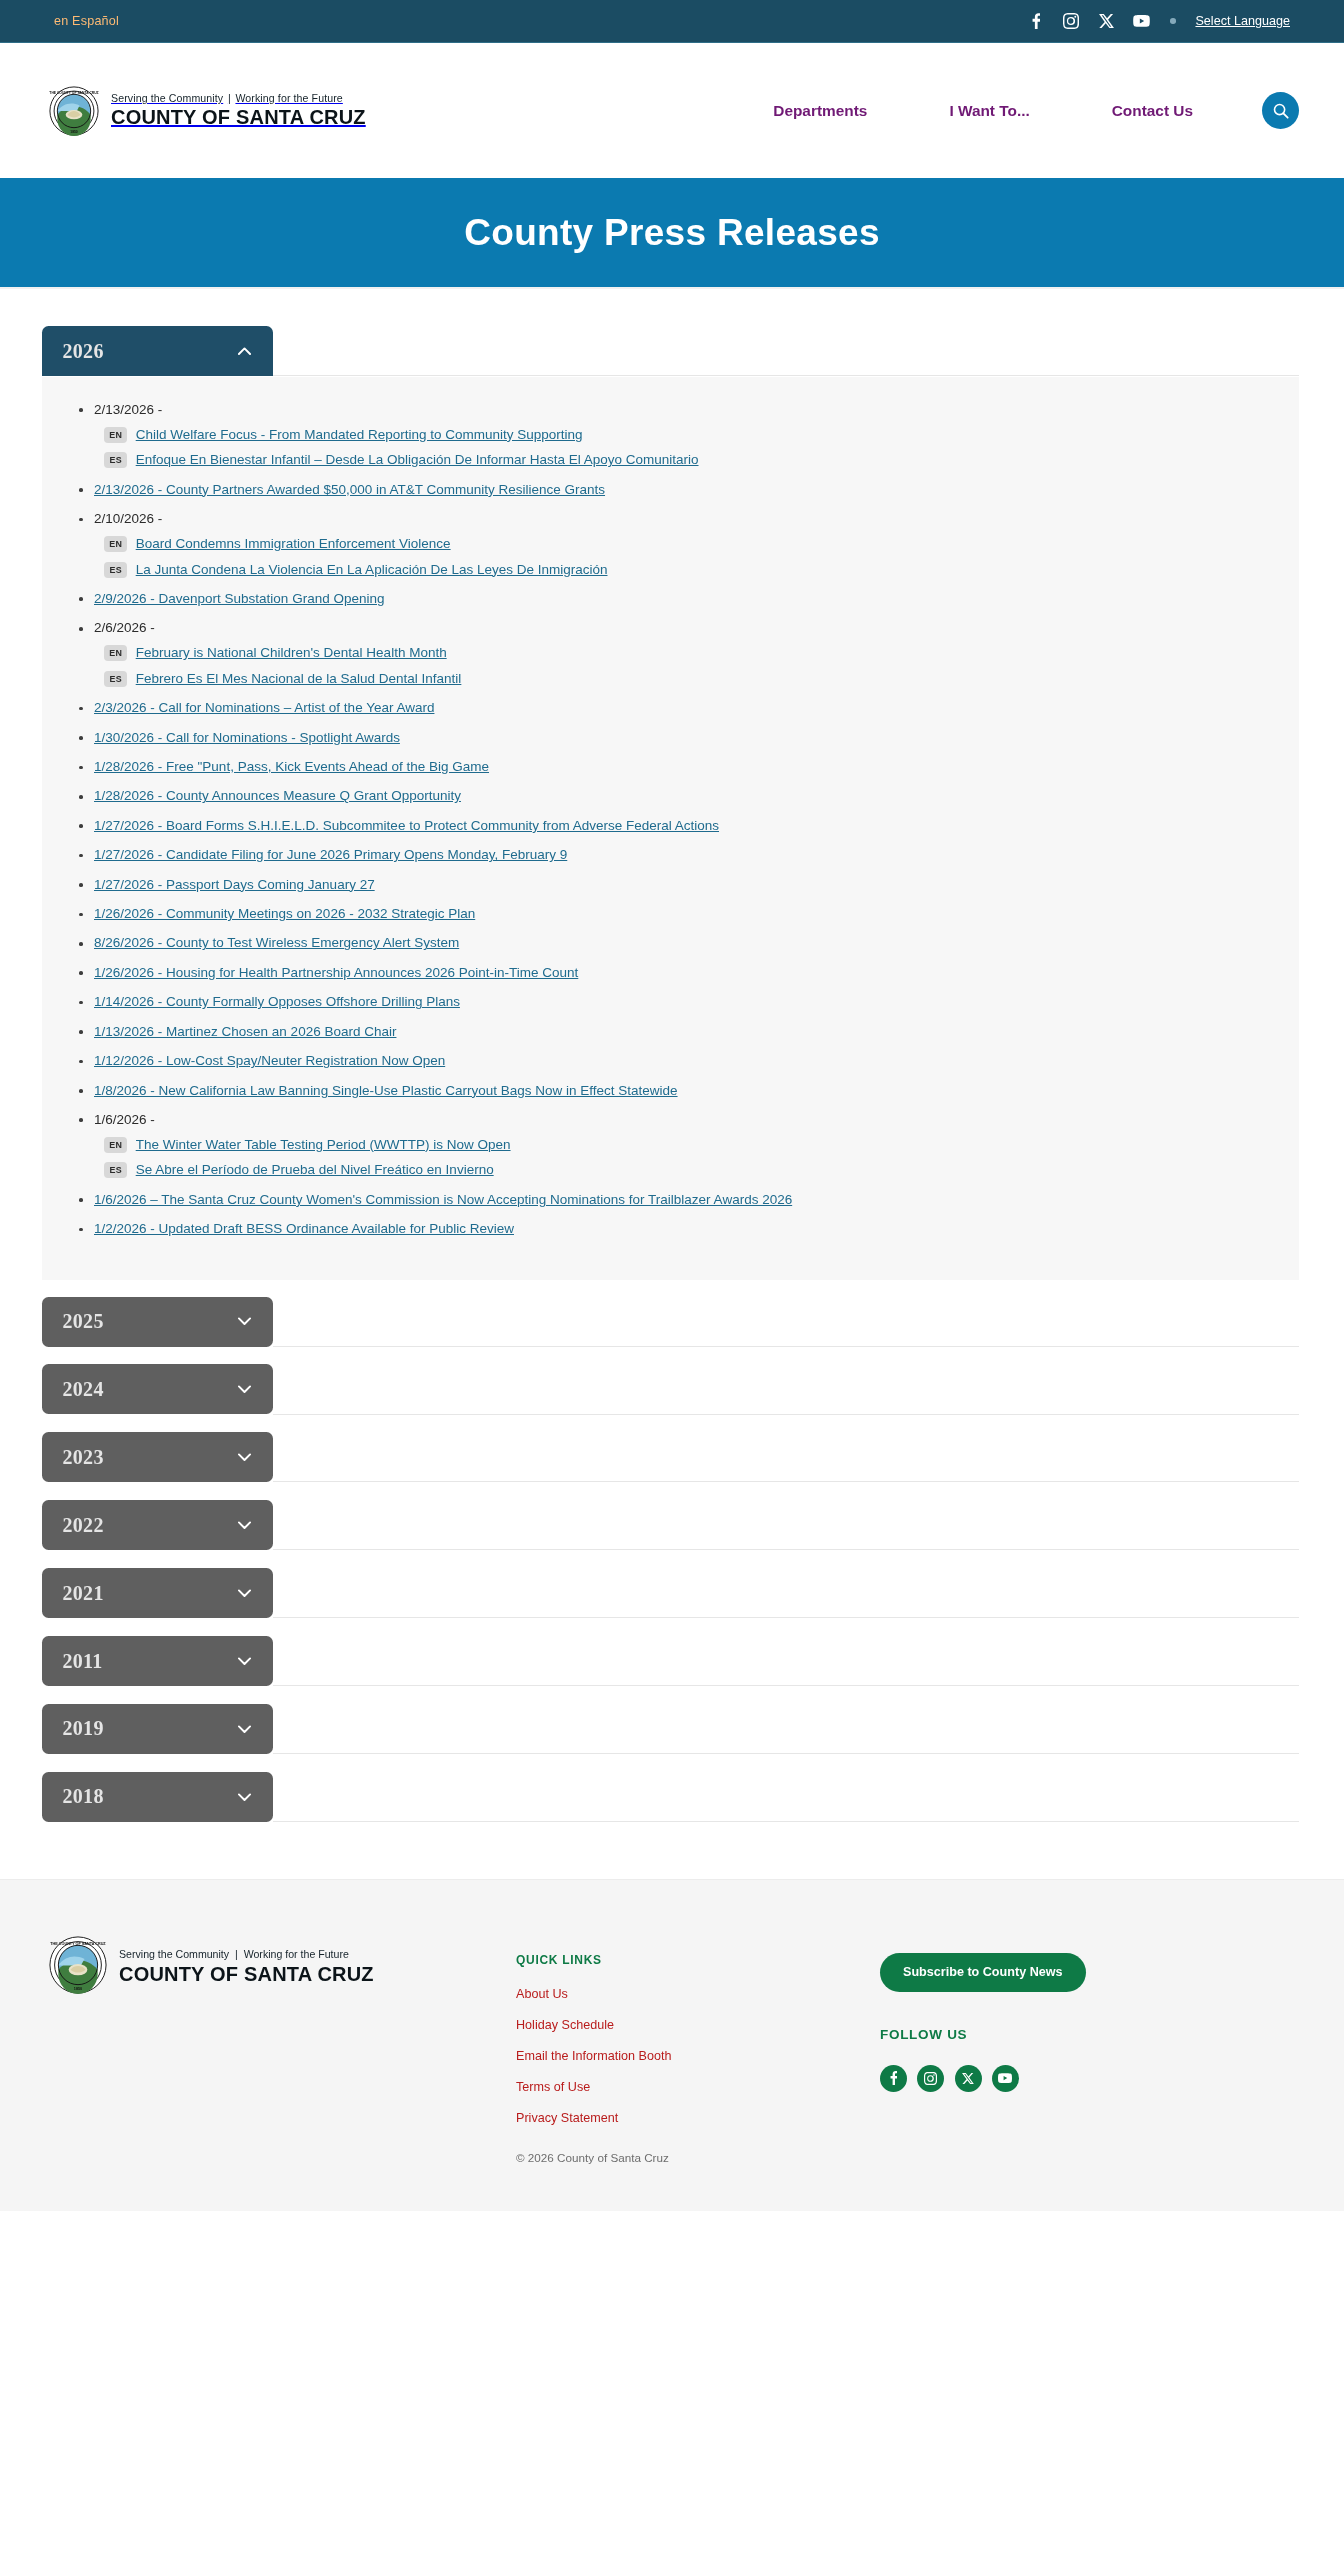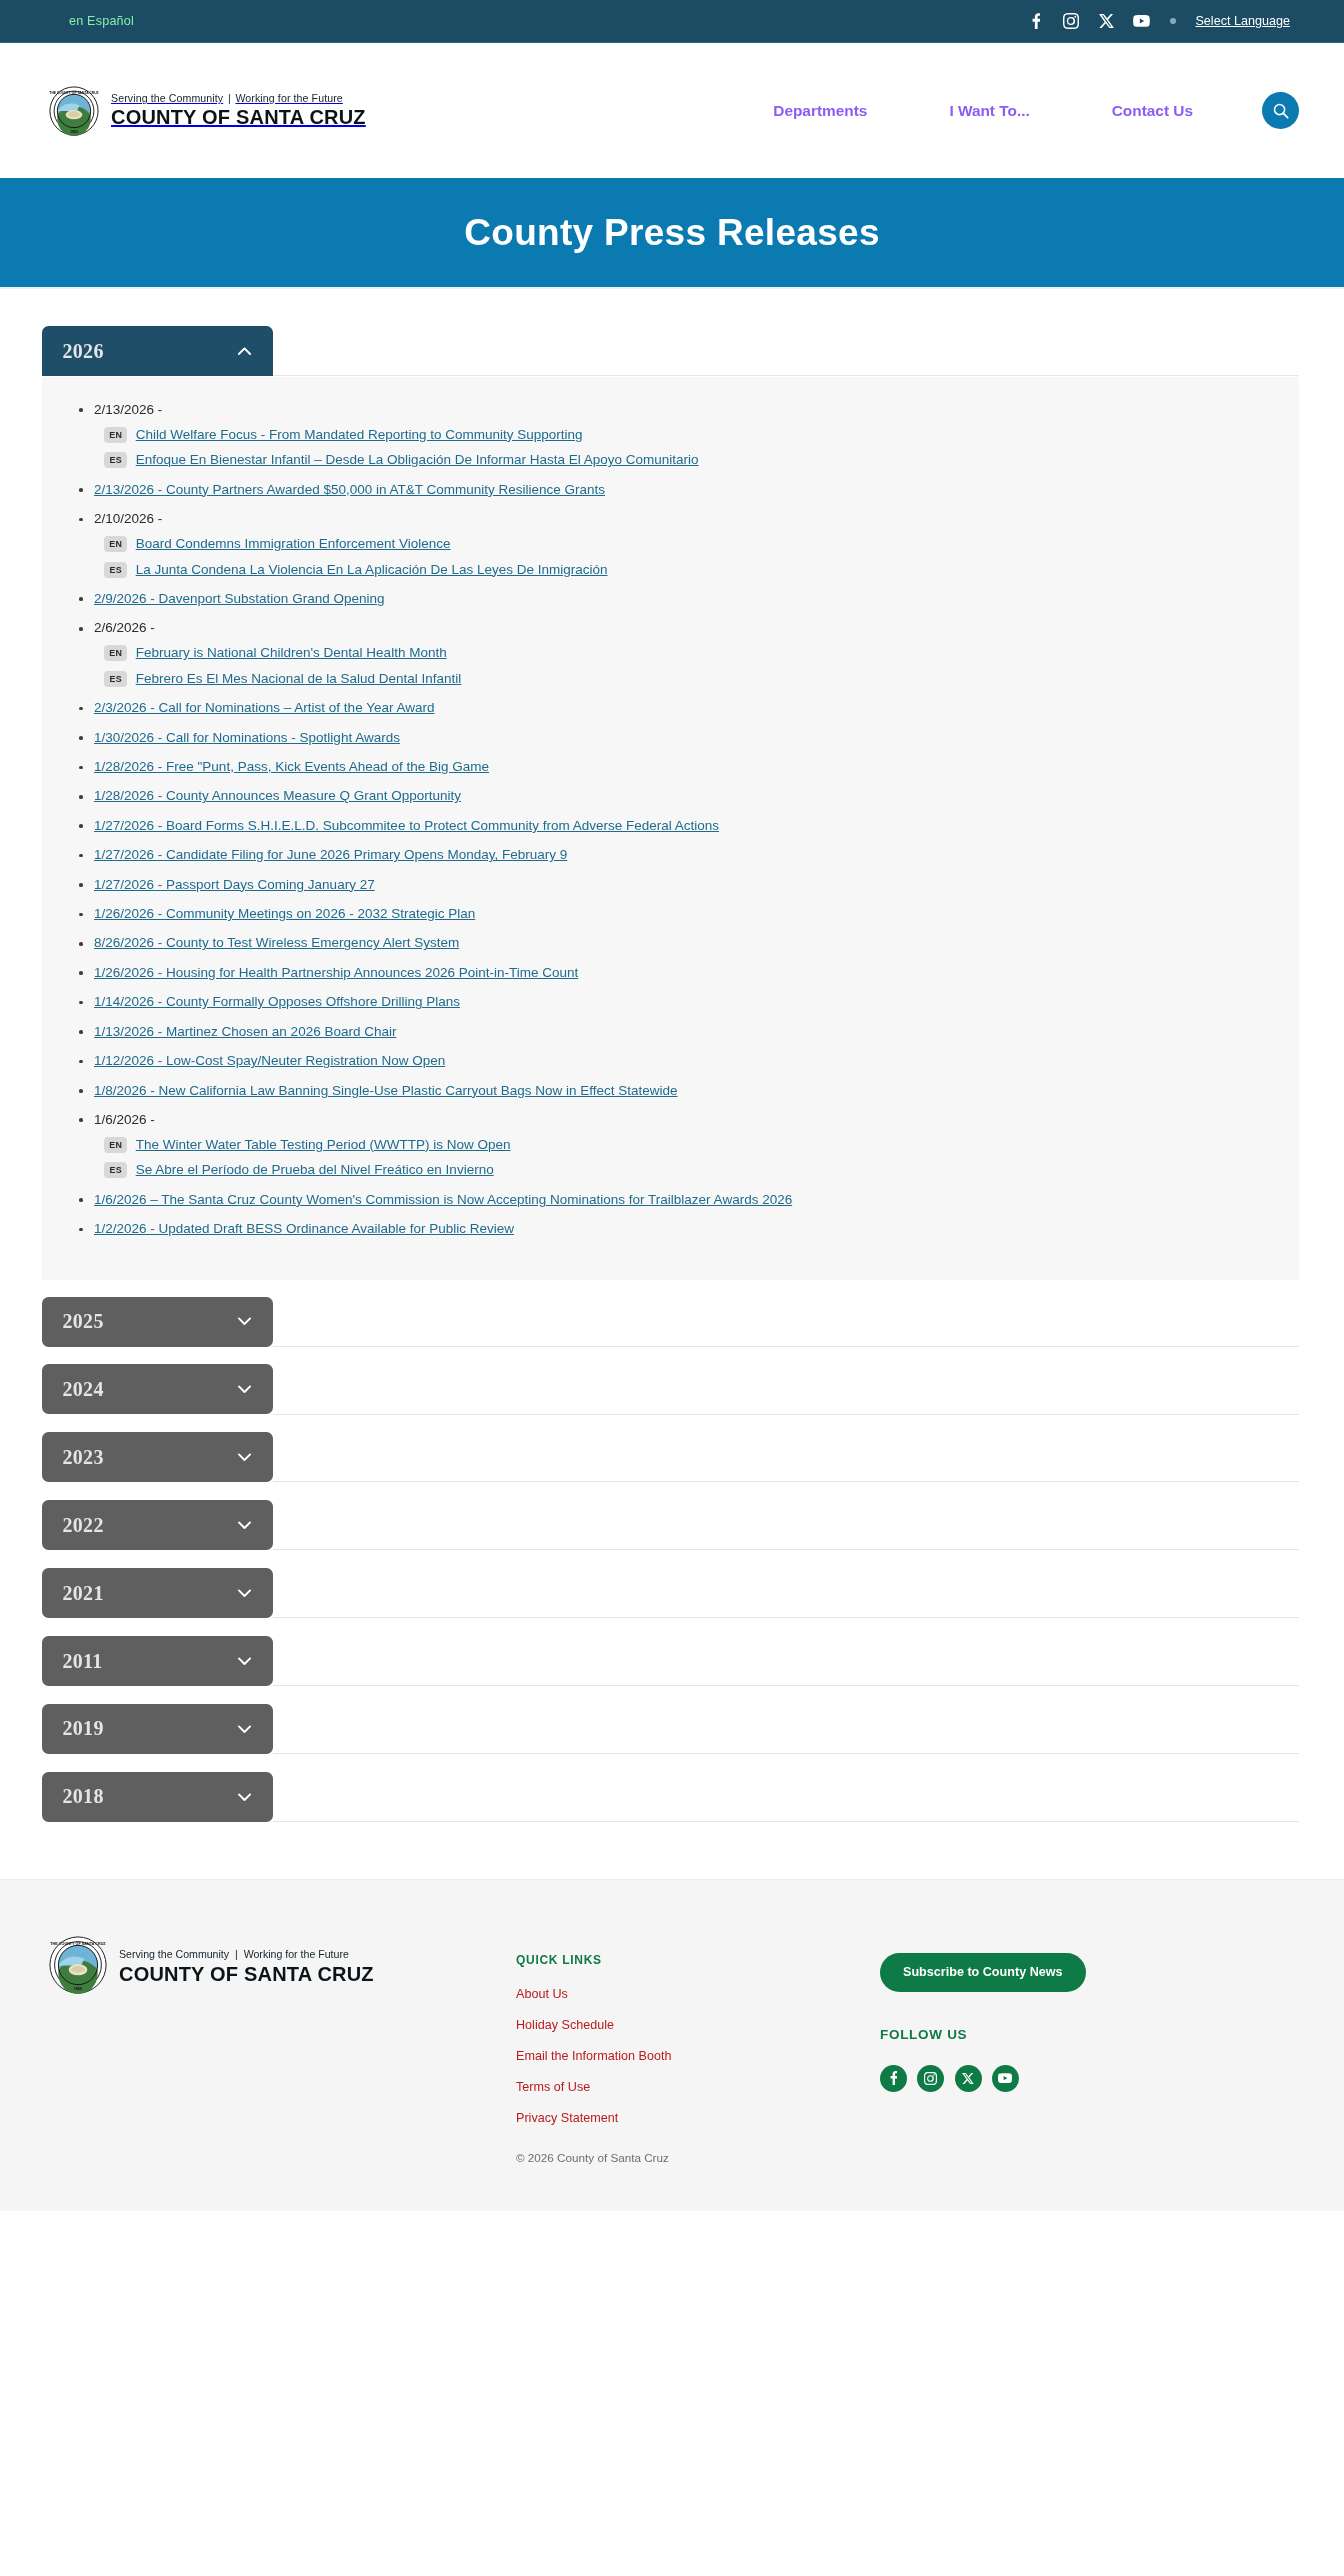--- a/index.html
+++ b/index.html
@@ -14,21 +14,21 @@
   .topbar {
     height: 43px;
     background: #1b4c63;
     border-bottom: 1.9px solid #2f6e88;
     display: flex;
     align-items: center;
     padding: 0 54px;
     color: #ffffff;
   }
   .topbar-left { font-size: 12.6px; letter-spacing: 0.2px; }
-  .topbar-left a { color: #86efac; text-decoration: none; margin-left: 15px; }
+  .topbar-left a { color: #fdba74; text-decoration: none; }
   .topbar-right {
     margin-left: auto;
     display: flex;
     align-items: center;
     gap: 17.7px;
   }
   .social-ic {
     width: 17.7px; height: 17.7px;
     display: flex; align-items: center; justify-content: center;
     color: #fff;
@@ -67,21 +67,21 @@
   }
   .mainnav {
     margin-left: auto;
     display: flex;
     align-items: center;
     gap: 0;
   }
   .nav-item {
     font-size: 15.4px;
     font-weight: 700;
-    color: #8b5cf6;
+    color: #701a75;
     text-decoration: none;
     padding: 0 41px;
     white-space: nowrap;
   }
   .search-btn {
     width: 37px; height: 37px;
     border-radius: 50%;
     background: #0b7ab0;
     display: flex; align-items: center; justify-content: center;
     margin-left: 28px;

